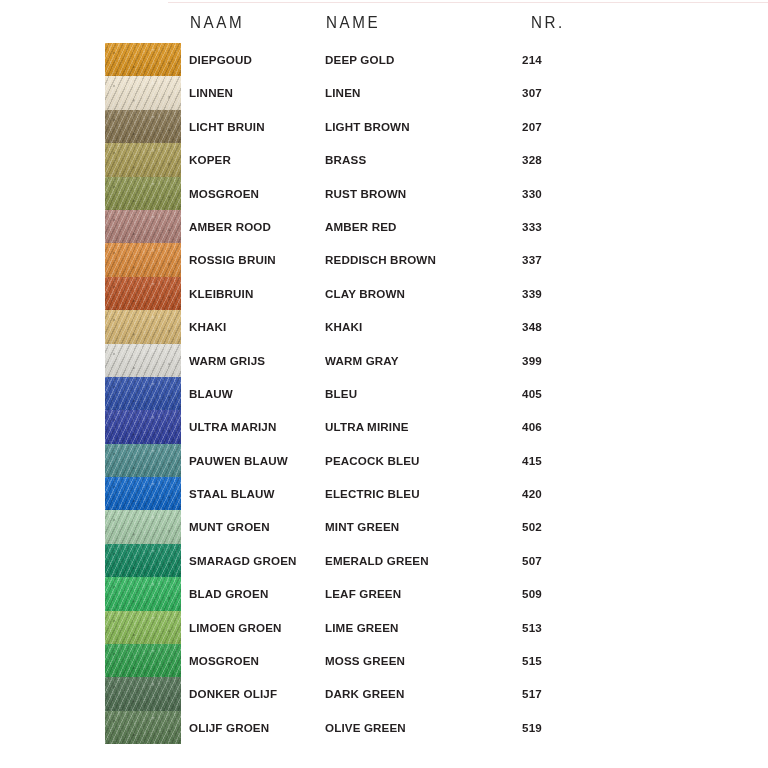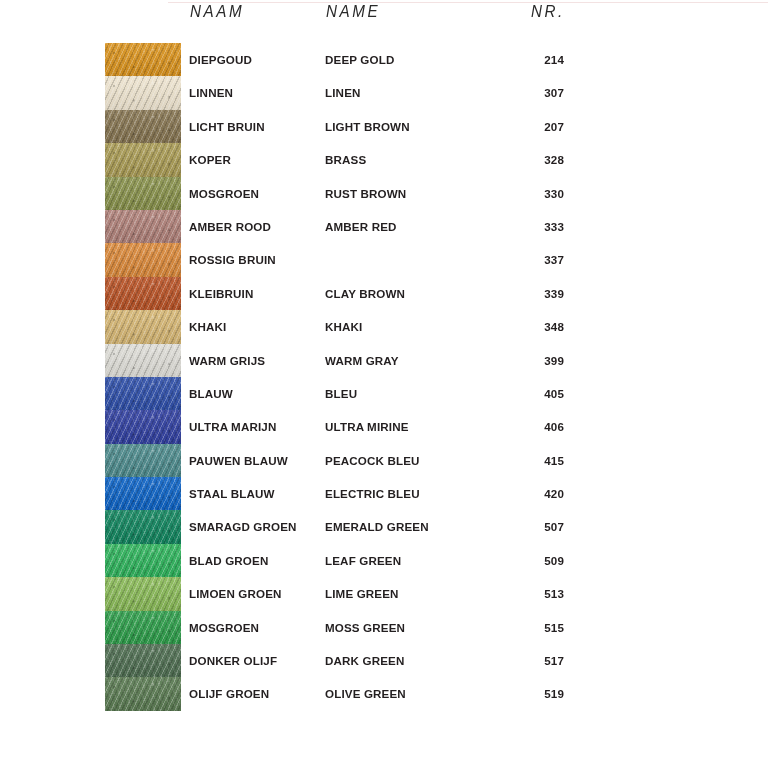--- a/index.html
+++ b/index.html
@@ -30,24 +30,23 @@
     top: 2px;
     width: 600px;
     height: 1px;
     background: #f3e2e2;
   }
 
   
   .table-header {
     position: absolute;
     left: 0;
-    top: 1px;
+    top: 12px;
     width: 768px;
     height: 28px;
-    font-style: italic;
   }
   .th {
     position: absolute;
     top: 0;
     font-family: "Liberation Sans", sans-serif;
     font-size: 15.5px;
     font-weight: 400;
     letter-spacing: 2.6px;
     color: #2a2a2a;
     white-space: nowrap;
@@ -125,21 +124,21 @@
     font-weight: 600;
     color: #231f20;
     white-space: nowrap;
     letter-spacing: 0.15px;
   }
   .cell-nl { left: 189px; }
   .cell-en { left: 325px; }
   .cell-nr {
     left: 500px;
     width: 64px;
-    text-align: right;
+    text-align: center;
   }
 </style>
 </head>
 <body>
 
 <div id="chart-root">
 
   <div class="top-rule"></div>
 
   <div class="table-header">
@@ -181,20 +180,21 @@
       </div>
       <div class="row">
         <div class="swatch" title="AMBER RED" style="background: rgb(174, 128, 120);"></div>
         <div class="cell cell-nl">AMBER ROOD</div>
         <div class="cell cell-en">AMBER RED</div>
         <div class="cell cell-nr">333</div>
       </div>
       <div class="row">
         <div class="swatch" title="REDDISCH BROWN" style="background: rgb(217, 136, 58);"></div>
         <div class="cell cell-nl">ROSSIG BRUIN</div>
+        <div class="cell cell-en">REDDISCH BROWN</div>
         <div class="cell cell-nr">337</div>
       </div>
       <div class="row">
         <div class="swatch" title="CLAY BROWN" style="background: rgb(184, 83, 39);"></div>
         <div class="cell cell-nl">KLEIBRUIN</div>
         <div class="cell cell-en">CLAY BROWN</div>
         <div class="cell cell-nr">339</div>
       </div>
       <div class="row">
         <div class="swatch" title="KHAKI" style="background: rgb(212, 181, 115);"></div>
@@ -226,20 +226,26 @@
         <div class="cell cell-en">PEACOCK BLEU</div>
         <div class="cell cell-nr">415</div>
       </div>
       <div class="row">
         <div class="swatch" title="ELECTRIC BLEU" style="background: rgb(14, 99, 196);"></div>
         <div class="cell cell-nl">STAAL BLAUW</div>
         <div class="cell cell-en">ELECTRIC BLEU</div>
         <div class="cell cell-nr">420</div>
       </div>
       <div class="row">
+        <div class="swatch" title="MINT GREEN" style="background: rgb(165, 201, 168);"></div>
+        <div class="cell cell-nl">MUNT GROEN</div>
+        <div class="cell cell-en">MINT GREEN</div>
+        <div class="cell cell-nr">502</div>
+      </div>
+      <div class="row">
         <div class="swatch" title="EMERALD GREEN" style="background: rgb(18, 132, 94);"></div>
         <div class="cell cell-nl">SMARAGD GROEN</div>
         <div class="cell cell-en">EMERALD GREEN</div>
         <div class="cell cell-nr">507</div>
       </div>
       <div class="row">
         <div class="swatch" title="LEAF GREEN" style="background: rgb(47, 178, 92);"></div>
         <div class="cell cell-nl">BLAD GROEN</div>
         <div class="cell cell-en">LEAF GREEN</div>
         <div class="cell cell-nr">509</div>

